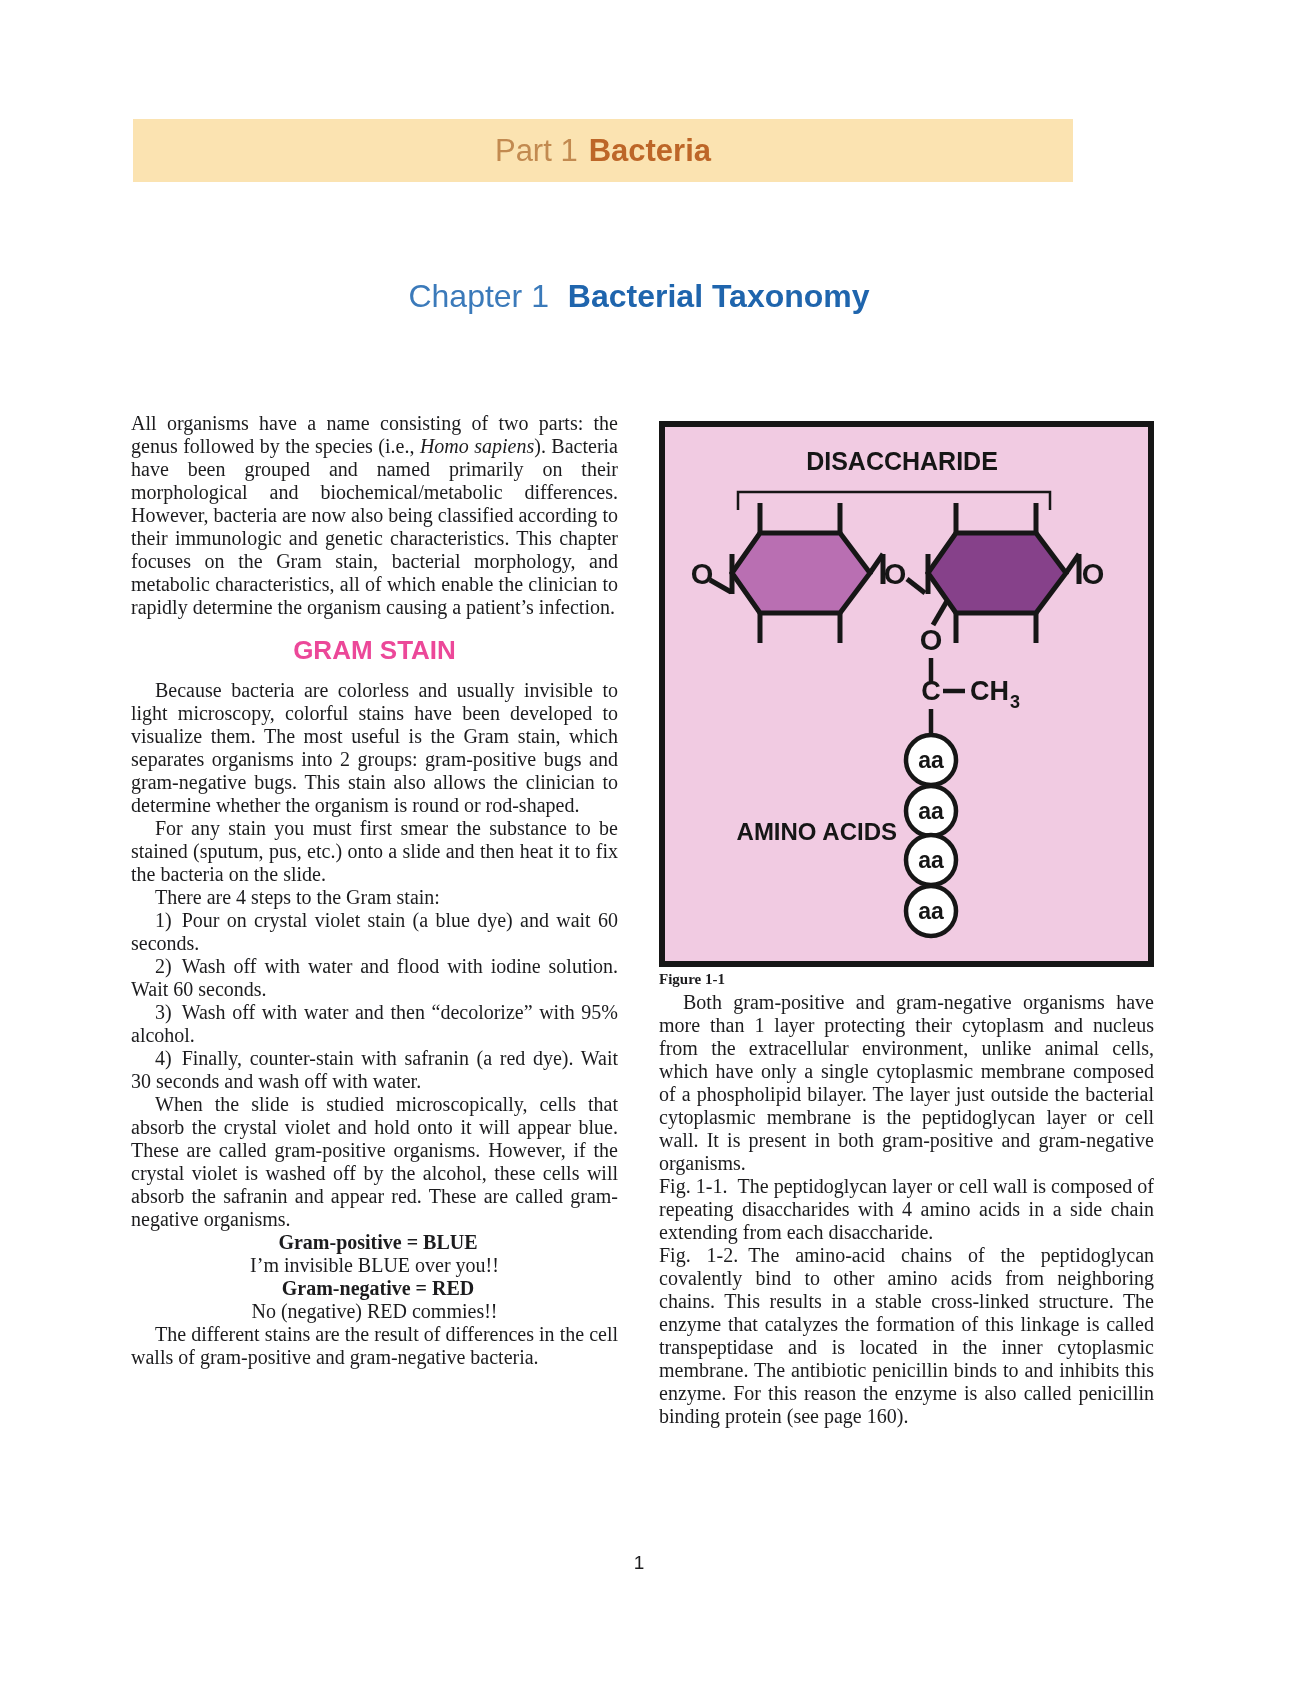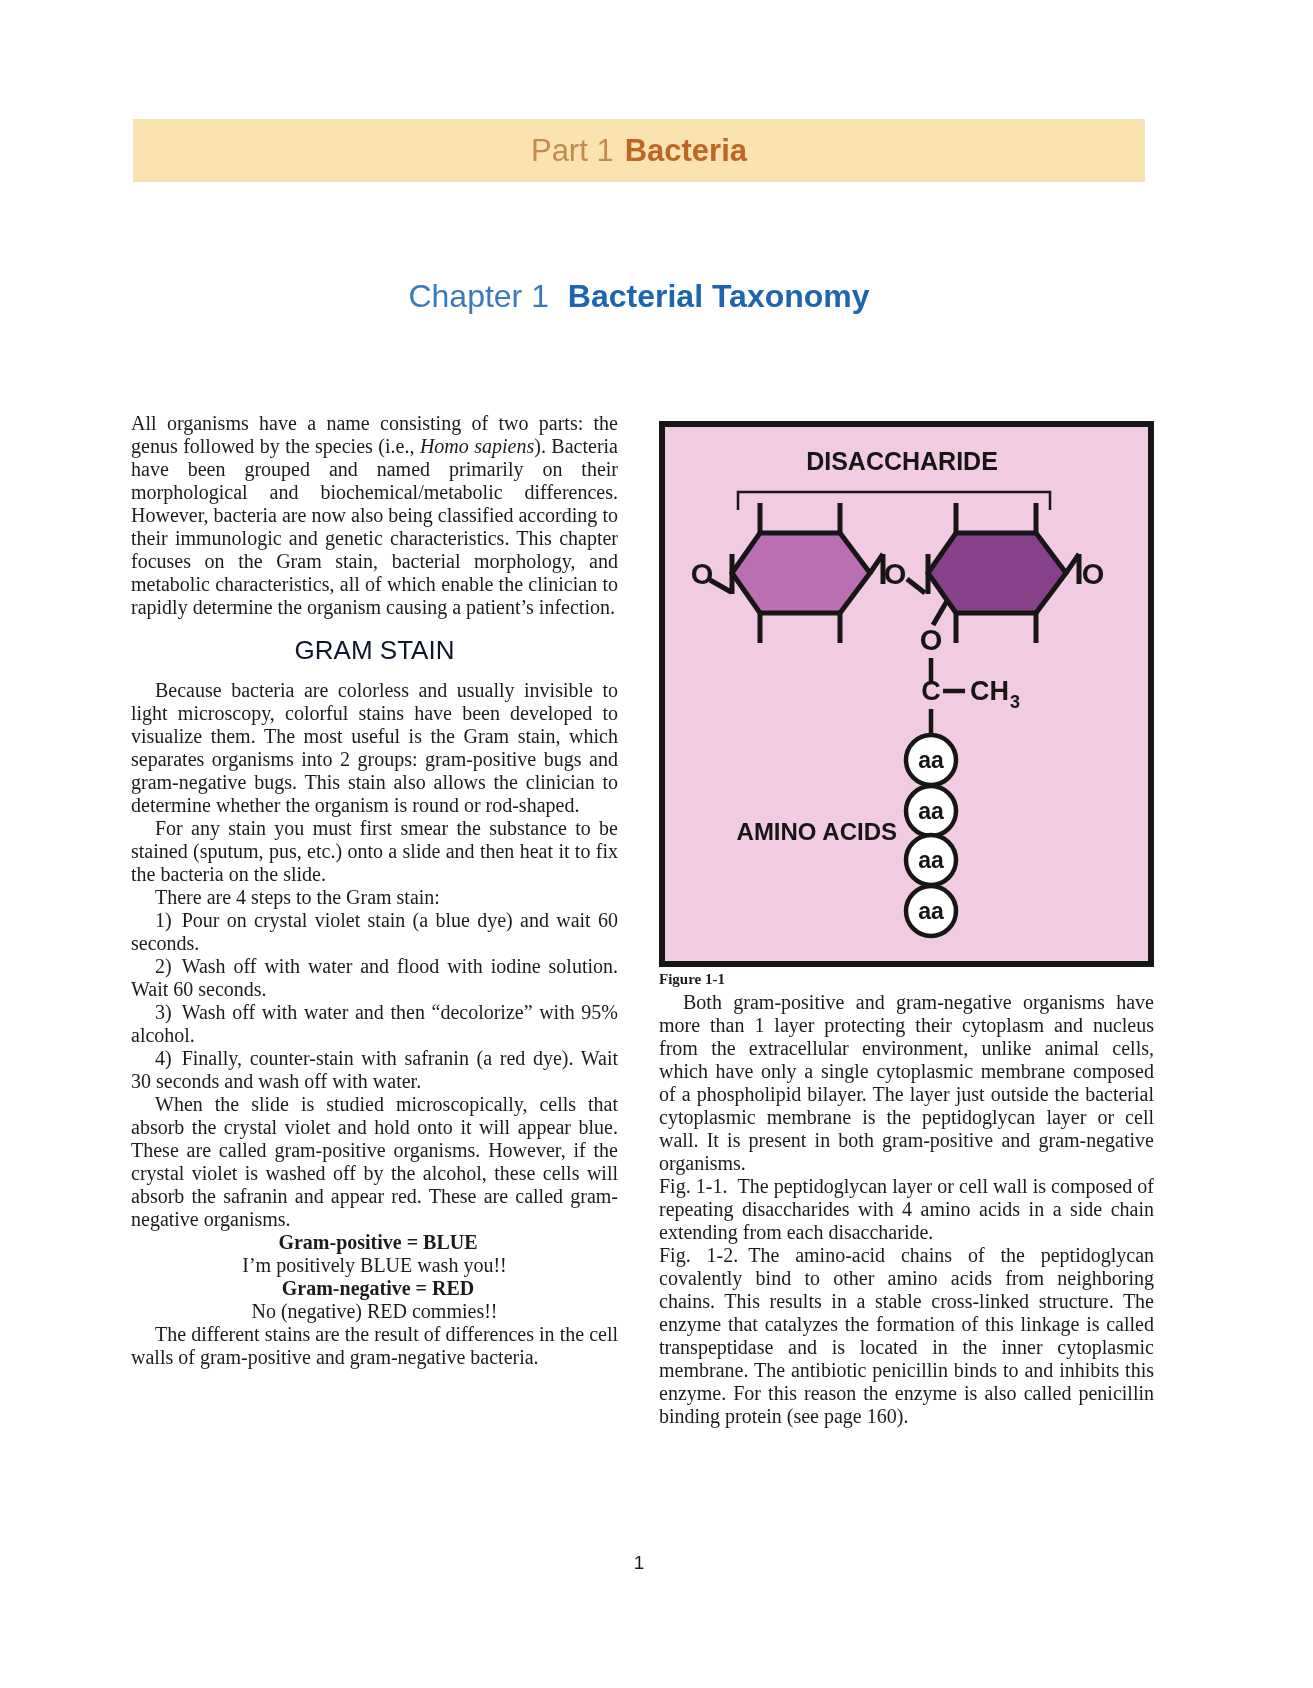--- a/index.html
+++ b/index.html
@@ -1,42 +1,42 @@
 <!DOCTYPE html>
 <html><head>
 <meta charset="utf-8">
 <style>
   html,body{margin:0;padding:0;background:#ffffff;}
   .page{position:relative;width:1313px;height:1688px;background:#ffffff;overflow:hidden;
         font-family:"Liberation Serif",serif;color:#1c1c1e;}
 
   
-  .banner{position:absolute;left:133px;top:119px;width:1012px;height:63px;
+  .banner{position:absolute;left:133px;top:119px;width:940px;height:63px;
           display:flex;align-items:center;justify-content:center;
           font-family:"Liberation Sans",sans-serif;font-size:31px;}
   .banner .part-label{color:#C28A50;margin-right:11px;}
   .banner .part-title{color:#BD6628;font-weight:bold;}
 
   
   .chapter{position:absolute;left:133px;top:276px;width:1012px;text-align:center;
            font-family:"Liberation Sans",sans-serif;font-size:32px;line-height:40px;}
   .chapter .ch-label{color:#3B7ABA;margin-right:10px;}
   .chapter .ch-title{color:#1F65AD;font-weight:bold;}
 
   
   .col{position:absolute;font-size:20px;line-height:23px;text-align:justify;}
   .col-left{left:131px;top:412px;width:487px;}
   .col-right{left:659px;top:421px;width:495px;}
   .col p{margin:0;}
   .indent{text-indent:24px;}
   .mt14{margin-top:14px;} .mt15{margin-top:15px;} .mt17{margin-top:17px;} .mt21{margin-top:21px;}
   .bold{font-weight:normal;} .italic{font-style:italic;}
 
-  .sec-heading{font-family:"Liberation Sans",sans-serif;font-weight:normal;font-size:26px;
-               color:#0f172a;text-align:center;line-height:30px;margin:16px 0 14px;}
+  .sec-heading{font-family:"Liberation Sans",sans-serif;font-weight:bold;font-size:26px;
+               color:#ec4899;text-align:center;line-height:30px;margin:16px 0 14px;}
 
   .motto{text-align:center;text-indent:0;}
   .motto .m1{font-weight:bold;margin-left:7px;}
 
   
   .figure-svg{display:block;}
   .fig-caption{font-weight:bold;font-size:15px;line-height:24px;margin-top:18px;text-align:left;}
   .rt-para1{margin-top:54px;}
   .fig-desc-1{margin-top:11px;}
   .fig-desc-2{margin-top:16px;}
@@ -77,21 +77,21 @@
 
     <p class="indent mt14">1) Pour on crystal violet stain (a blue dye) and wait 60 seconds.</p>
     <p class="indent">2) Wash off with water and flood with iodine solution. Wait 60 seconds.</p>
     <p class="indent">3) Wash off with water and then “decolorize” with 95% alcohol.</p>
     <p class="indent">4) Finally, counter-stain with safranin (a red dye). Wait 30 seconds and wash off with water.</p>
 
     <p class="indent mt15"><span>When the slide is studied microscopically, cells that absorb the crystal violet and hold onto it will appear blue. These are called </span><span class="bold">gram-positive</span><span> organisms. However, if the crystal violet is washed off by the alcohol, these cells will absorb the safranin and appear red. These are called </span><span class="bold">gram-negative</span><span> organisms.</span></p>
 
     <p class="motto mt21">
       <span class="m1">Gram-positive = BLUE</span><br>
-      <span>I’m positively BLUE wash you!!</span>
+      <span>I’m invisible BLUE over you!!</span>
     </p>
     <p class="motto mt17">
       <span class="m1">Gram-negative = RED</span><br>
       <span>No (negative) RED commies!!</span>
     </p>
 
     <p class="indent mt17">The different stains are the result of differences in the cell walls of gram-positive and gram-negative bacteria.</p>
   </div>
 
   <div class="col col-right">

